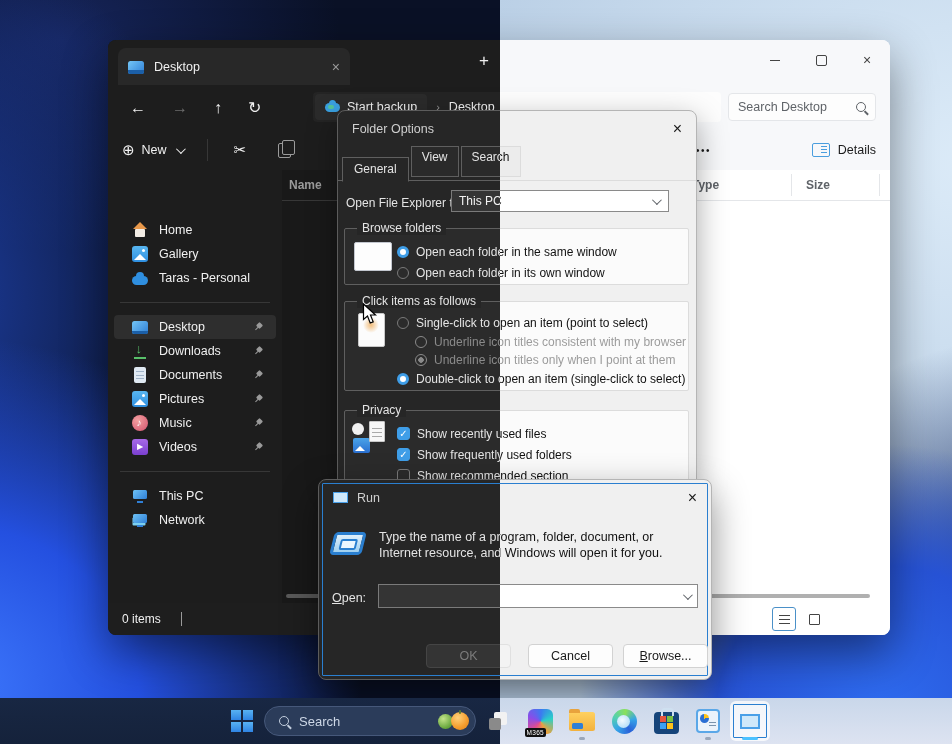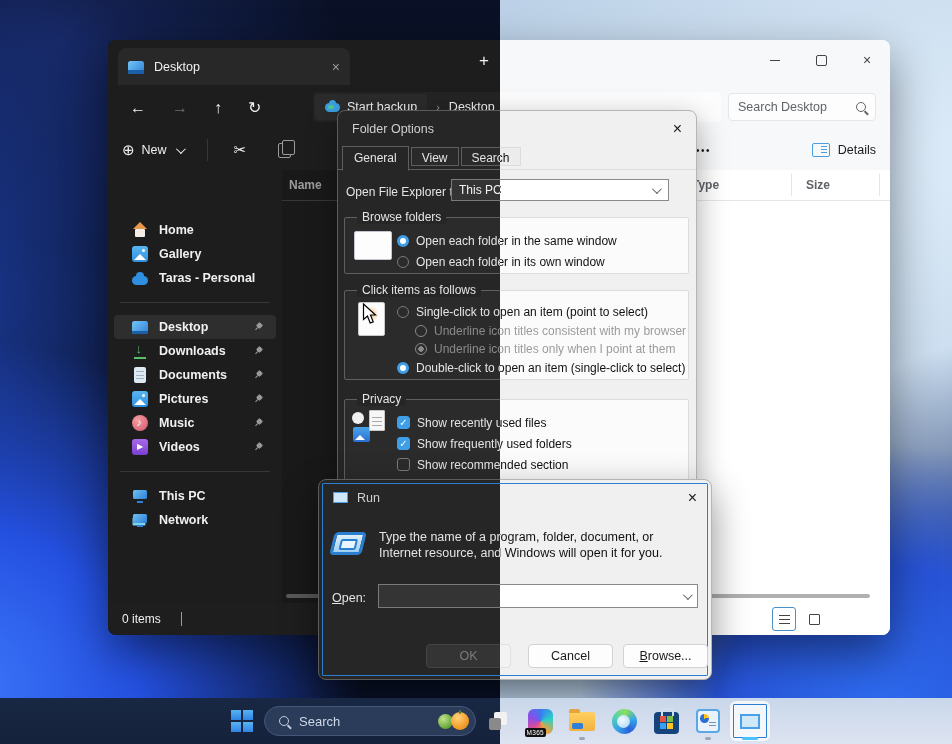--- a/index.html
+++ b/index.html
@@ -96,21 +96,21 @@
   .detailsbtn{position:absolute;right:14px;display:flex;align-items:center;gap:8px;color:var(--text);font-size:12.5px;}
   .details-ico{width:16px;height:12px;border:1.2px solid #4a9ede;border-radius:2px;position:relative;}
   .details-ico::after{content:"";position:absolute;right:1.5px;top:2px;width:6px;height:7px;
     background:repeating-linear-gradient(#4a9ede 0 1px,transparent 1px 3px);}
 
   .main{position:absolute;top:130px;bottom:32px;left:0;right:0;display:flex;}
   .sidebar{width:174px;box-sizing:border-box;background:var(--chrome);padding-top:48px;flex:none;}
   .navitem{display:flex;align-items:center;gap:11px;height:24px;margin:0 6px;padding:0 0 0 18px;
     border-radius:4px;color:var(--text);font-size:12.5px;}
   .navitem.selected{background:var(--sel);}
-  .nilabel{white-space:nowrap;font-weight:bold;}
+  .nilabel{white-space:nowrap;}
   .pin{display:none;margin-left:auto;margin-right:12px;position:relative;width:10px;height:10px;}
   .navitem.pinned .pin{display:block;}
   .pin::before{content:"";position:absolute;left:3px;top:1px;width:5px;height:5px;background:#9a9a9a;border-radius:1px;transform:rotate(45deg);}
   .pin::after{content:"";position:absolute;left:1px;top:6px;width:4px;height:1.4px;background:#9a9a9a;transform:rotate(-45deg);}
   .hsep{height:1px;background:var(--border);margin:12px 12px;}
   .content{flex:1;position:relative;background:var(--content);}
   .colhdr{position:relative;height:30px;border-bottom:1px solid var(--border);font-size:12px;color:var(--muted);}
   .col{position:absolute;top:8px;font-weight:bold;}
   .col.name{left:7px;}
   .col.type{left:410px;}
@@ -161,21 +161,21 @@
   .cloud-ico::after{content:"";position:absolute;left:3px;top:2px;width:6px;height:4px;border-radius:3px;background:#54c49a;}
 
   
   .fo-dialog{position:absolute;left:337px;top:110px;width:360px;height:370px;background:var(--dlg-bg);
     border:1px solid var(--dlg-border);border-radius:8px 8px 0 0;box-sizing:border-box;z-index:20;
     box-shadow:0 10px 30px rgba(0,0,0,.35);color:var(--dlg-text);}
   .dlg-title{height:35px;display:flex;align-items:center;padding:0 14px;}
   .dlg-title-text{font-size:12.5px;color:var(--dlg-title);flex:1;}
   .dlg-close{font-size:16px;color:var(--dlg-title);}
   .fo-tabs{display:flex;align-items:flex-end;padding-left:4px;position:relative;z-index:2;}
-  .fo-tab{border:1px solid var(--group-border);background:var(--tab-inactive);padding:3px 10px 0;
+  .fo-tab{border:1px solid var(--group-border);background:var(--tab-inactive);padding:3px 10px 12px;
     font-size:12px;color:var(--dlg-text);margin-bottom:4px;}
   .fo-tab.active{background:var(--dlg-bg);padding:4px 11px 5px;margin-bottom:-1px;border-bottom-color:var(--dlg-bg);}
   .fo-tab + .fo-tab{margin-left:2px;}
   .fo-body{position:relative;border-top:1px solid var(--group-border);margin-top:-1px;height:312px;font-size:12px;}
   .fo-open-label{position:absolute;left:8px;top:15px;}
   .fo-select{position:absolute;left:113px;top:9px;width:218px;height:22px;background:var(--input-bg);
     border:1px solid var(--input-border);color:var(--input-text);display:flex;align-items:center;
     padding:0 7px;box-sizing:border-box;font-size:12px;}
   .fo-select span{flex:1;}
   .fo-select .chev{margin-right:2px;color:var(--muted);}

